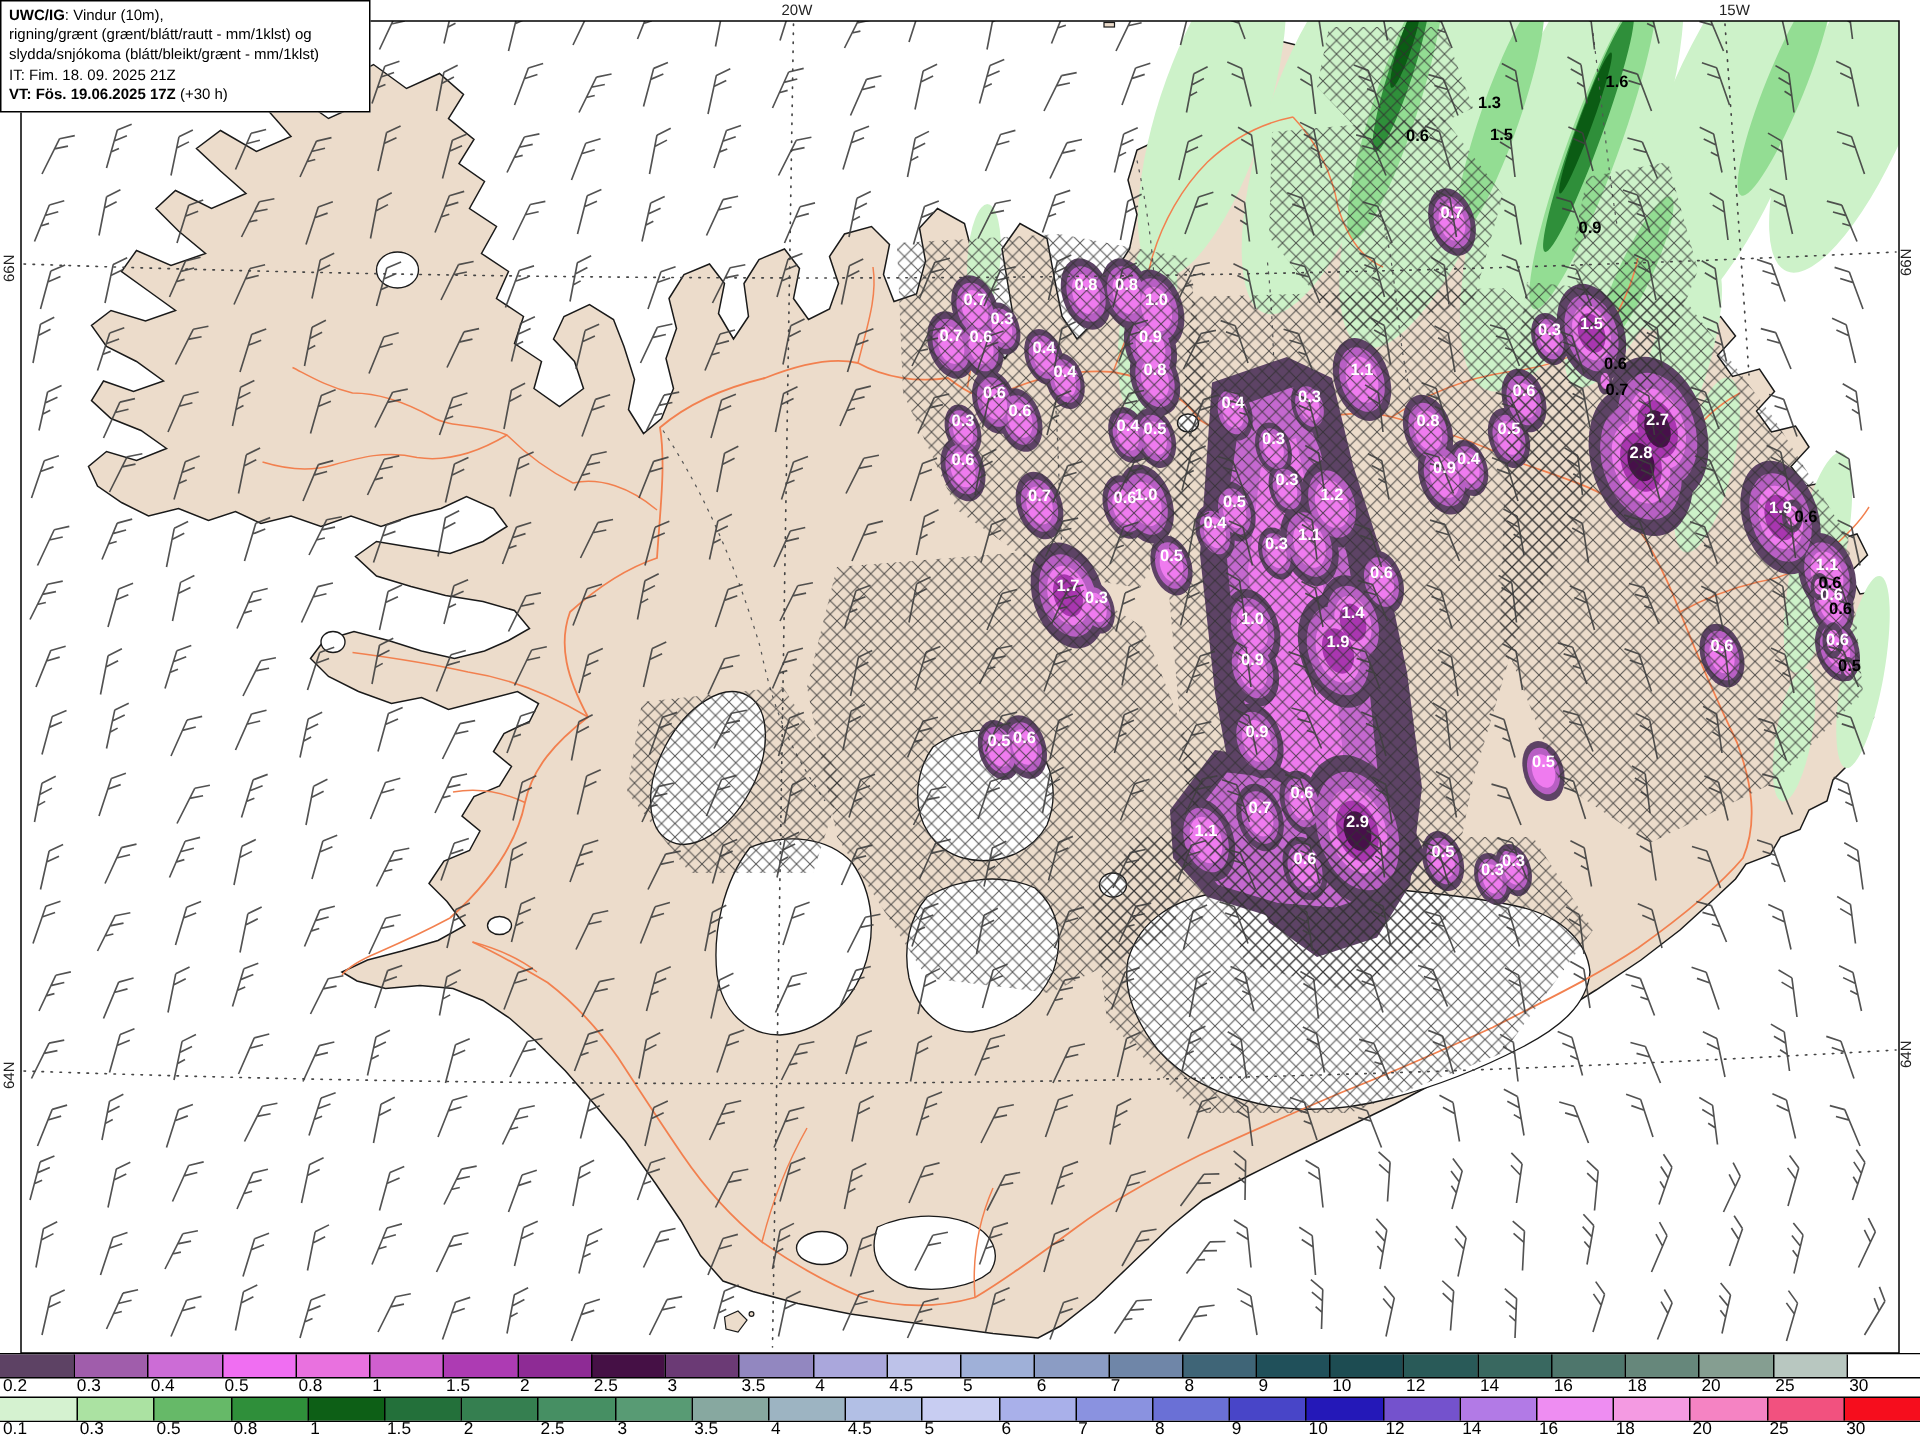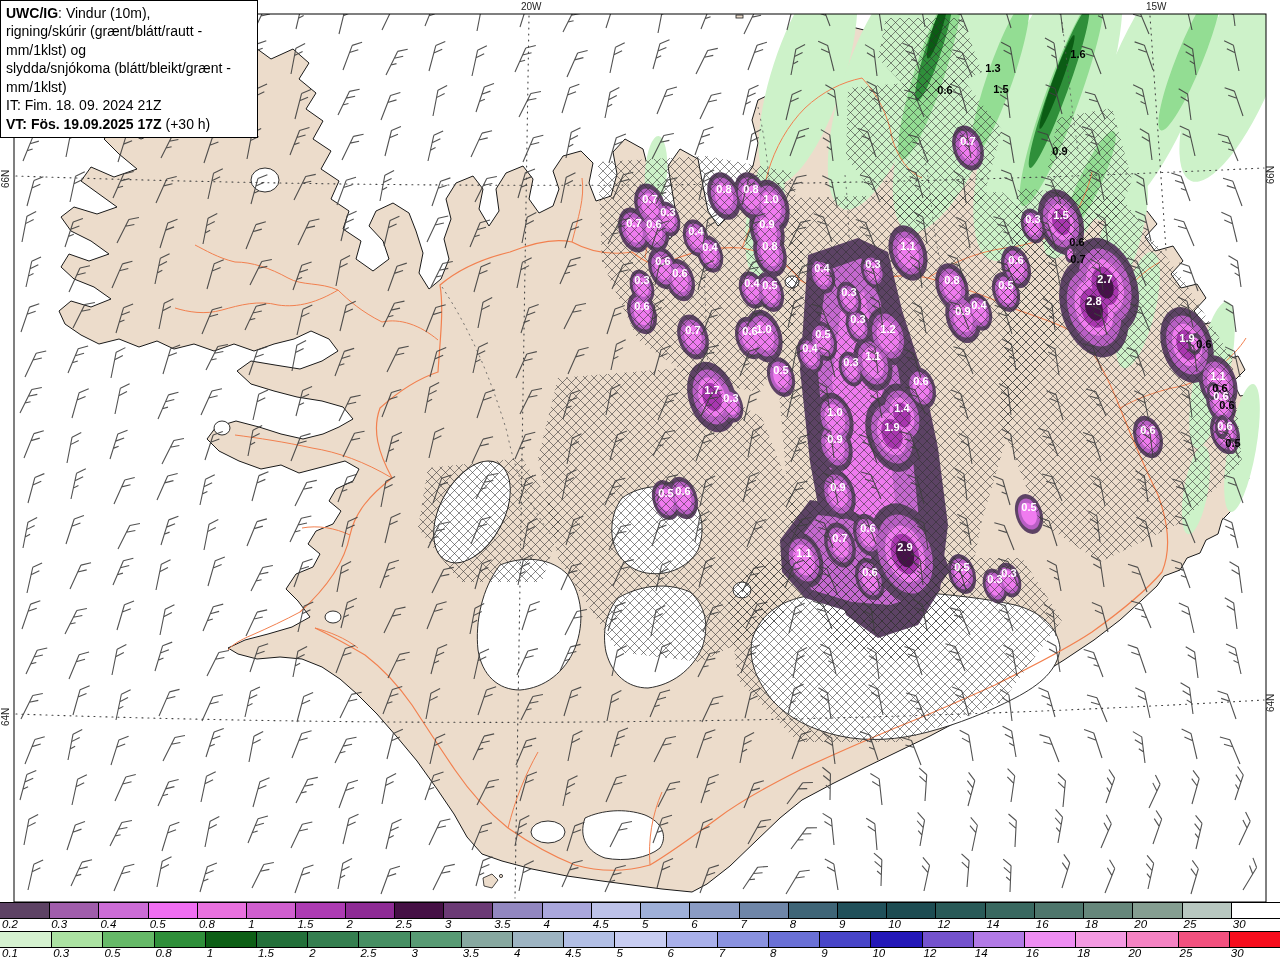--- a/index.html
+++ b/index.html
@@ -1,27 +1,27 @@
 <!DOCTYPE html>
 <html><head>
 <meta charset="utf-8">
 <style>
   html,body{margin:0;padding:0;background:#fff;}
   .screen{position:relative;width:1280px;height:960px;background:#fff;overflow:hidden;
           font-family:"Liberation Sans",sans-serif;}
   .infobox{position:absolute;left:0;top:0;width:236px;background:#fff;border:1px solid #000;
-           padding:3px 15px 4px 5px;font-size:14px;line-height:1.32;color:#000;z-index:30;}
+           padding:3px 4px 4px 5px;font-size:10px;line-height:1.32;color:#000;z-index:30;}
   .infobox b{font-weight:bold;}
   .legend{position:absolute;left:0;top:902px;width:1280px;height:58px;background:#fff;z-index:20;}
   .bar{position:relative;display:flex;width:1280px;height:17px;border-top:1px solid #000;
        border-bottom:1px solid #000;box-sizing:border-box;}
   .bar .cell{height:100%;border-left:1px solid #000;box-sizing:border-box;flex:1 1 auto;}
   .bar .cell:first-child{border-left:none;}
   .labs{position:relative;width:1280px;height:12px;font-size:11.5px;color:#000;}
-  .labs span{position:absolute;top:-1px;white-space:nowrap;font-style:italic;}
+  .labs span{position:absolute;top:-1px;white-space:nowrap;}
   svg text{font-family:"Liberation Sans",sans-serif;}
   .plab{font-size:11px;font-weight:bold;}
   .coord{font-size:10px;fill:#222;}
 </style>
 </head>
 <body>
 
 <div class="screen">
 
 <svg id="mapsvg" width="1280" height="902" viewBox="0 0 1280 902">
@@ -1032,24 +1032,24 @@
         <text x="9" y="188" class="coord" transform="rotate(-90 9 188)">66N</text>
         <text x="1274" y="184" class="coord" transform="rotate(-90 1274 184)">66N</text>
         <text x="9" y="726" class="coord" transform="rotate(-90 9 726)">64N</text>
         <text x="1274" y="712" class="coord" transform="rotate(-90 1274 712)">64N</text>
       </g>
 </svg>
 
 
 <div class="infobox">
   <div><b>UWC/IG</b><span>: Vindur (10m),</span></div>
-  <div>rigning/skúrir (grænt/blátt/rautt - mm/1klst) og</div>
+  <div>rigning/grænt (grænt/blátt/rautt - mm/1klst) og</div>
   <div>slydda/snjókoma (blátt/bleikt/grænt - mm/1klst)</div>
-  <div>IT: Fim. 18. 09. 2024 21Z</div>
-  <div><b>VT: Fös. 19.09.2025 17Z</b><span> (+30 h)</span></div>
+  <div>IT: Fim. 18. 09. 2025 21Z</div>
+  <div><b>VT: Fös. 19.06.2025 17Z</b><span> (+30 h)</span></div>
 </div>
 
 
 <div class="legend">
   <div class="bar" id="bar-top">
         <div class="cell" style="background: rgb(93, 66, 100); width: 49.2308px;"></div>
         <div class="cell" style="background: rgb(160, 93, 171); width: 49.2308px;"></div>
         <div class="cell" style="background: rgb(204, 108, 214); width: 49.2308px;"></div>
         <div class="cell" style="background: rgb(240, 110, 242); width: 49.2308px;"></div>
         <div class="cell" style="background: rgb(233, 113, 223); width: 49.2308px;"></div>

